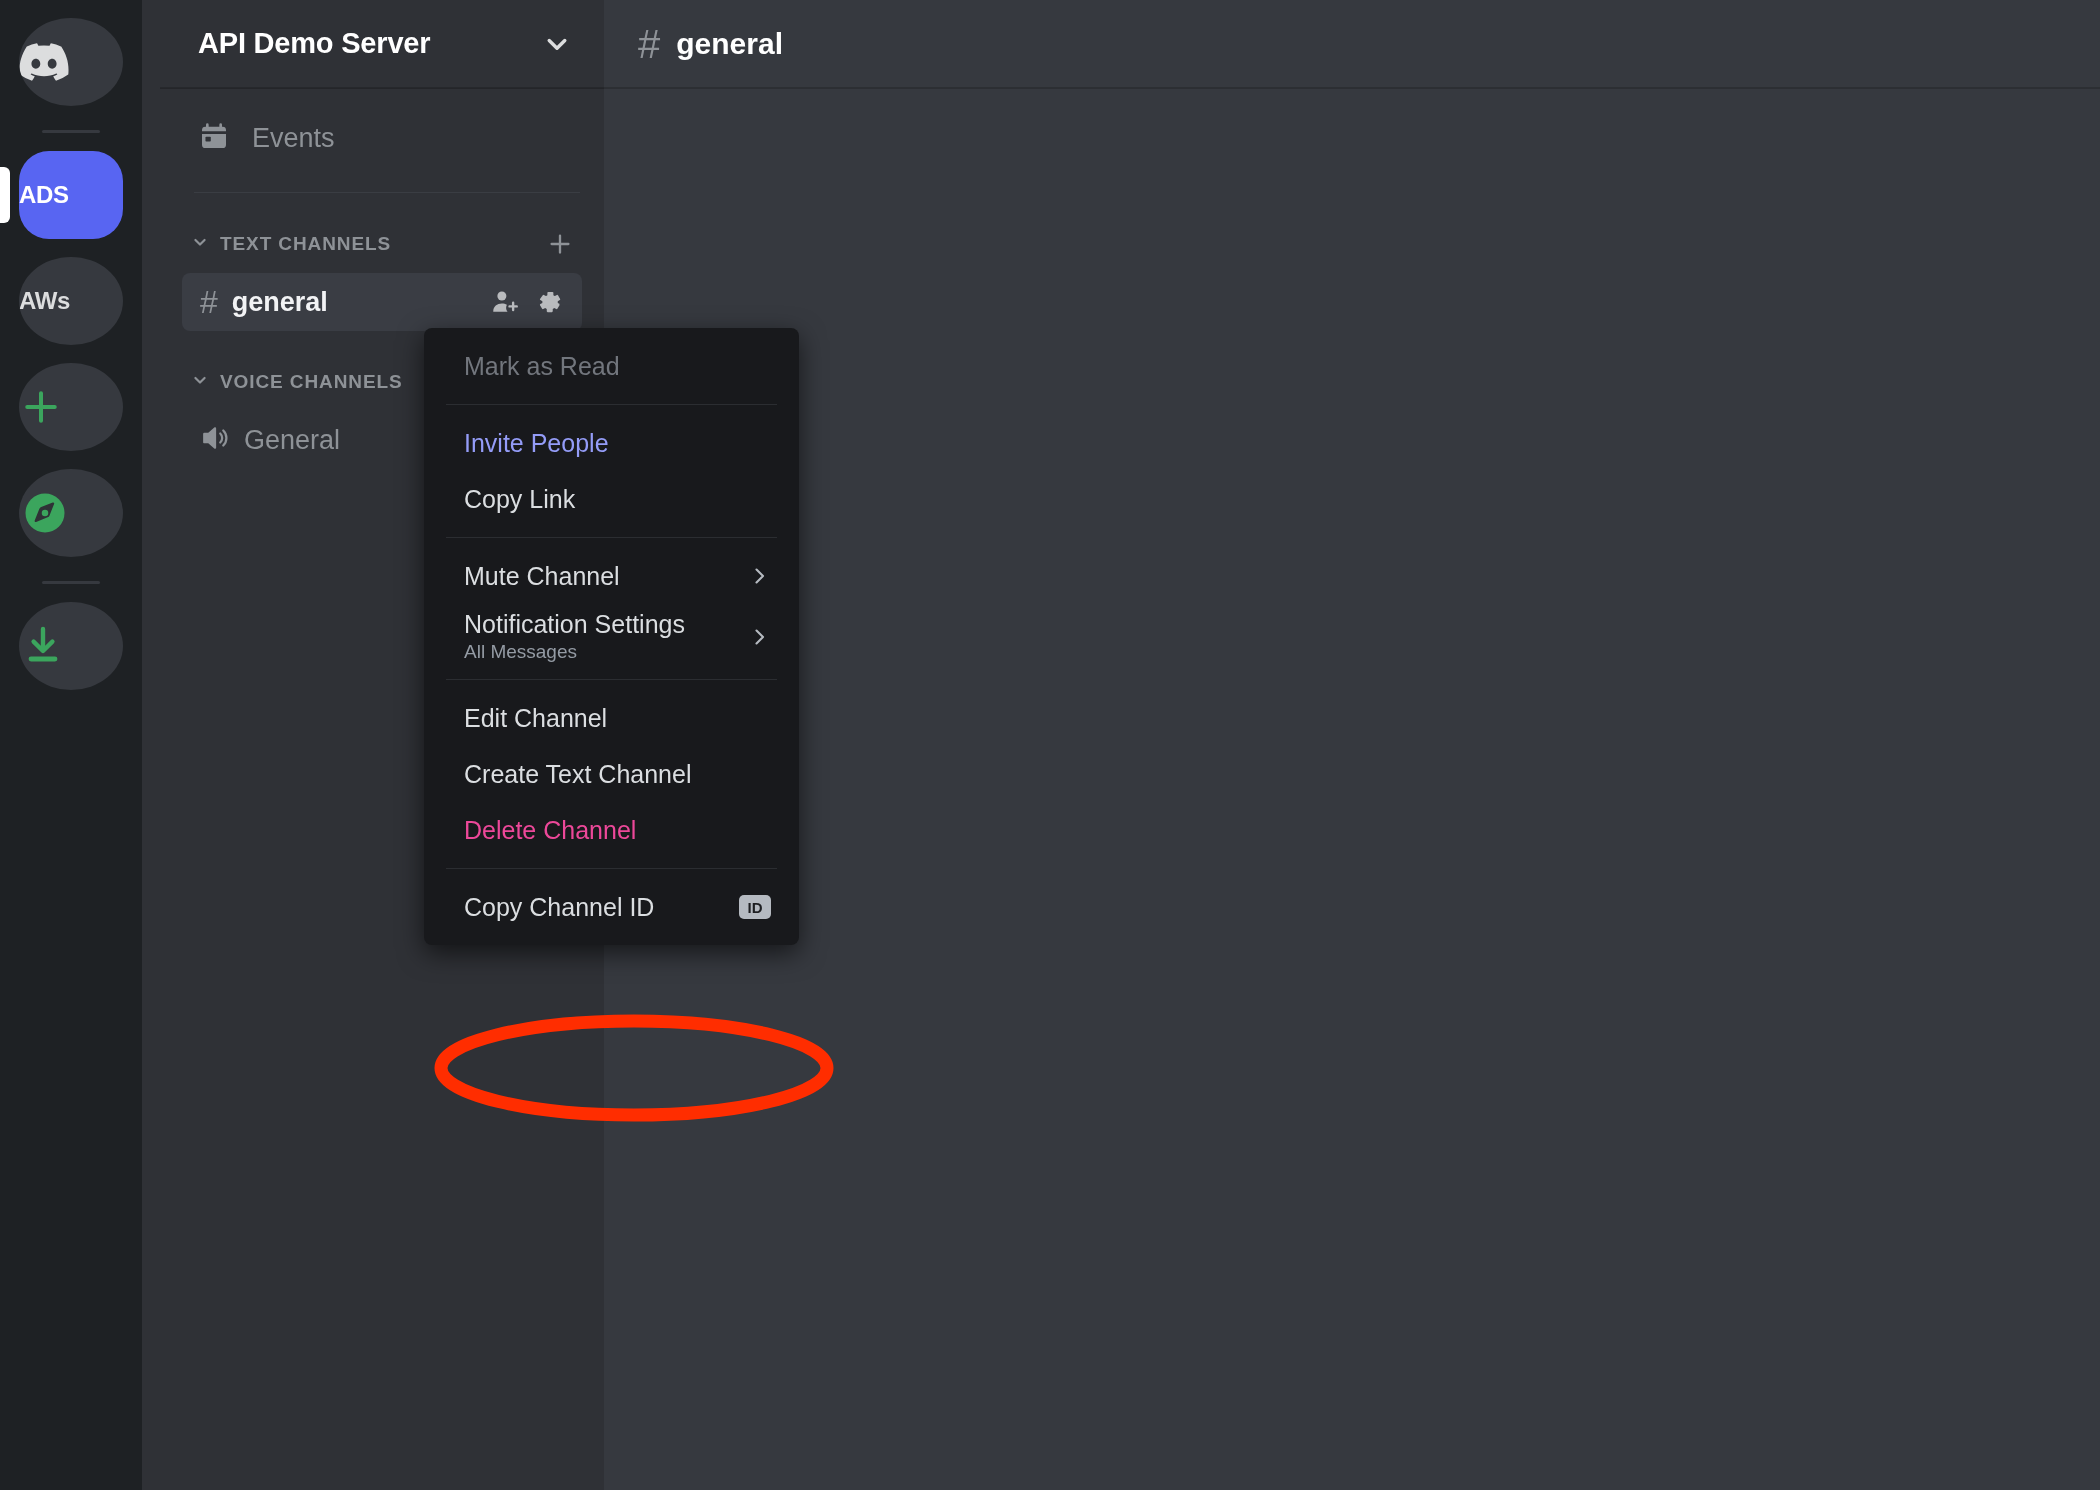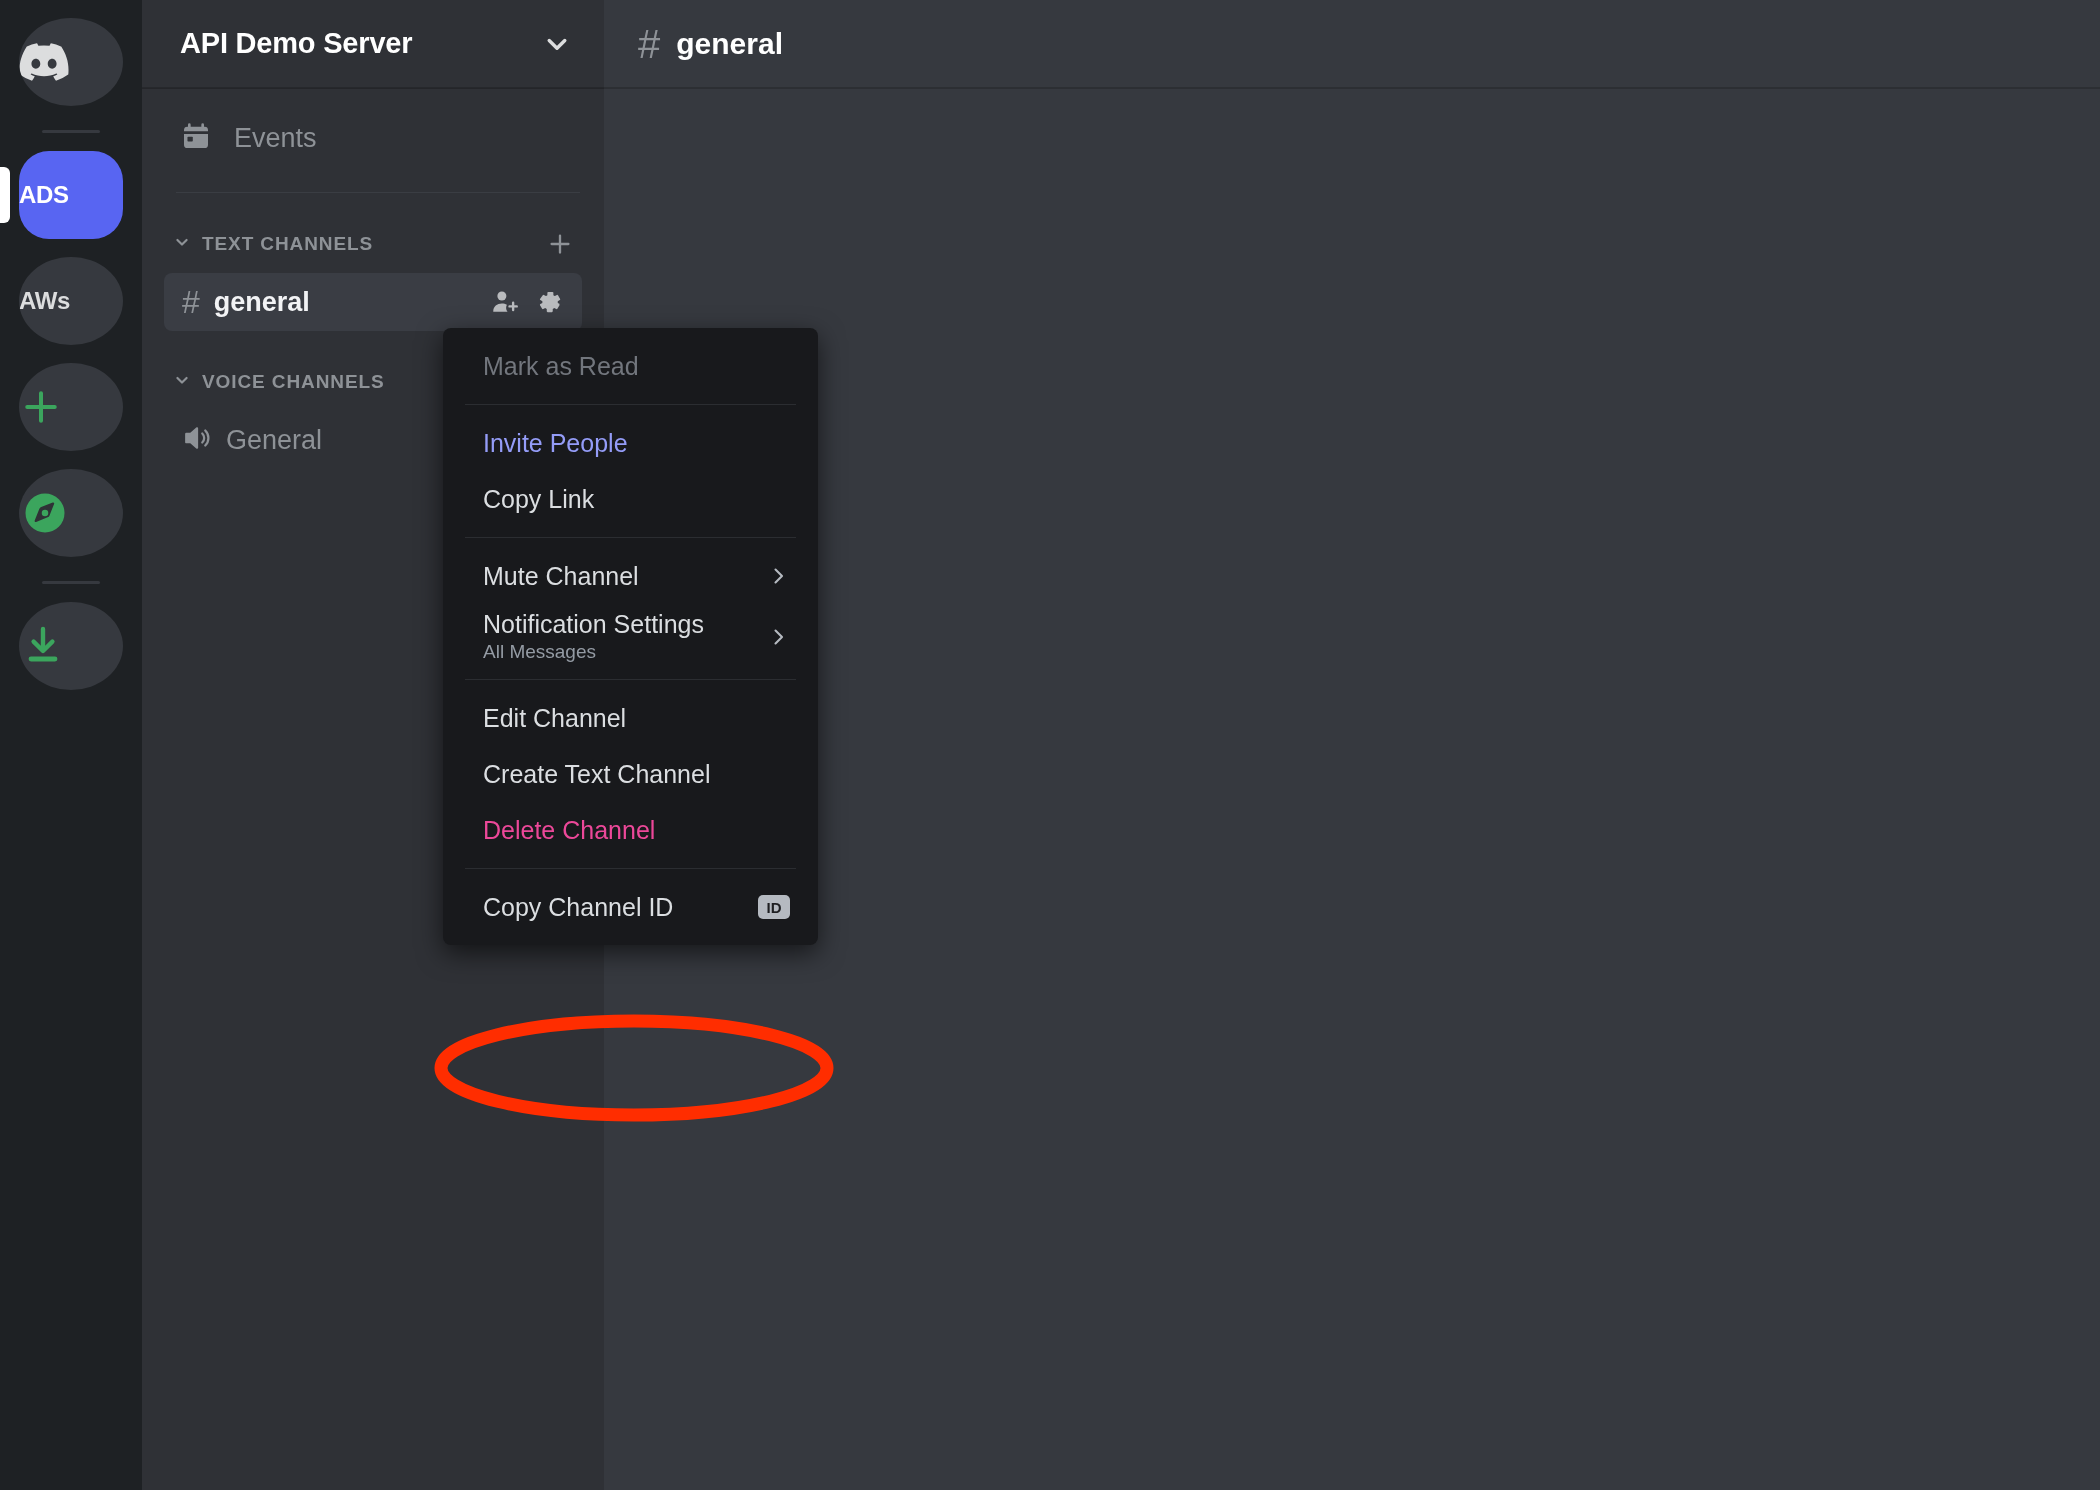--- a/index.html
+++ b/index.html
@@ -73,20 +73,21 @@
     margin: 6px 0 18px 0;
   }
 
   
   .sidebar {
     width: 462px;
     flex: 0 0 462px;
     background: #2f3136;
     display: flex;
     flex-direction: column;
+    padding-left: 18px;
   }
   .sidebar-header {
     height: 88px;
     flex: 0 0 88px;
     display: flex;
     align-items: center;
     justify-content: space-between;
     padding: 0 30px 0 38px;
     box-shadow: 0 1px 0 rgba(4,4,5,0.25);
     border-bottom: 1px solid #26282c;
@@ -182,21 +183,21 @@
     border-bottom: 1px solid #2c2f33;
     box-shadow: 0 1px 0 rgba(4,4,5,0.2);
   }
   .channel-header .hash { color: #8e9297; font-size: 40px; line-height: 1; font-weight: 400; }
   .channel-header .title { color: #ffffff; font-size: 30px; font-weight: bold; }
   .message-area { flex: 1; }
 
   
   .context-menu {
     position: absolute;
-    left: 443px;
+    left: 424px;
     top: 328px;
     width: 375px;
     background: #18191c;
     border-radius: 8px;
     padding: 10px 0;
     box-shadow: 0 8px 26px rgba(0,0,0,0.6);
     z-index: 40;
   }
   .menu-item {
     display: flex;

